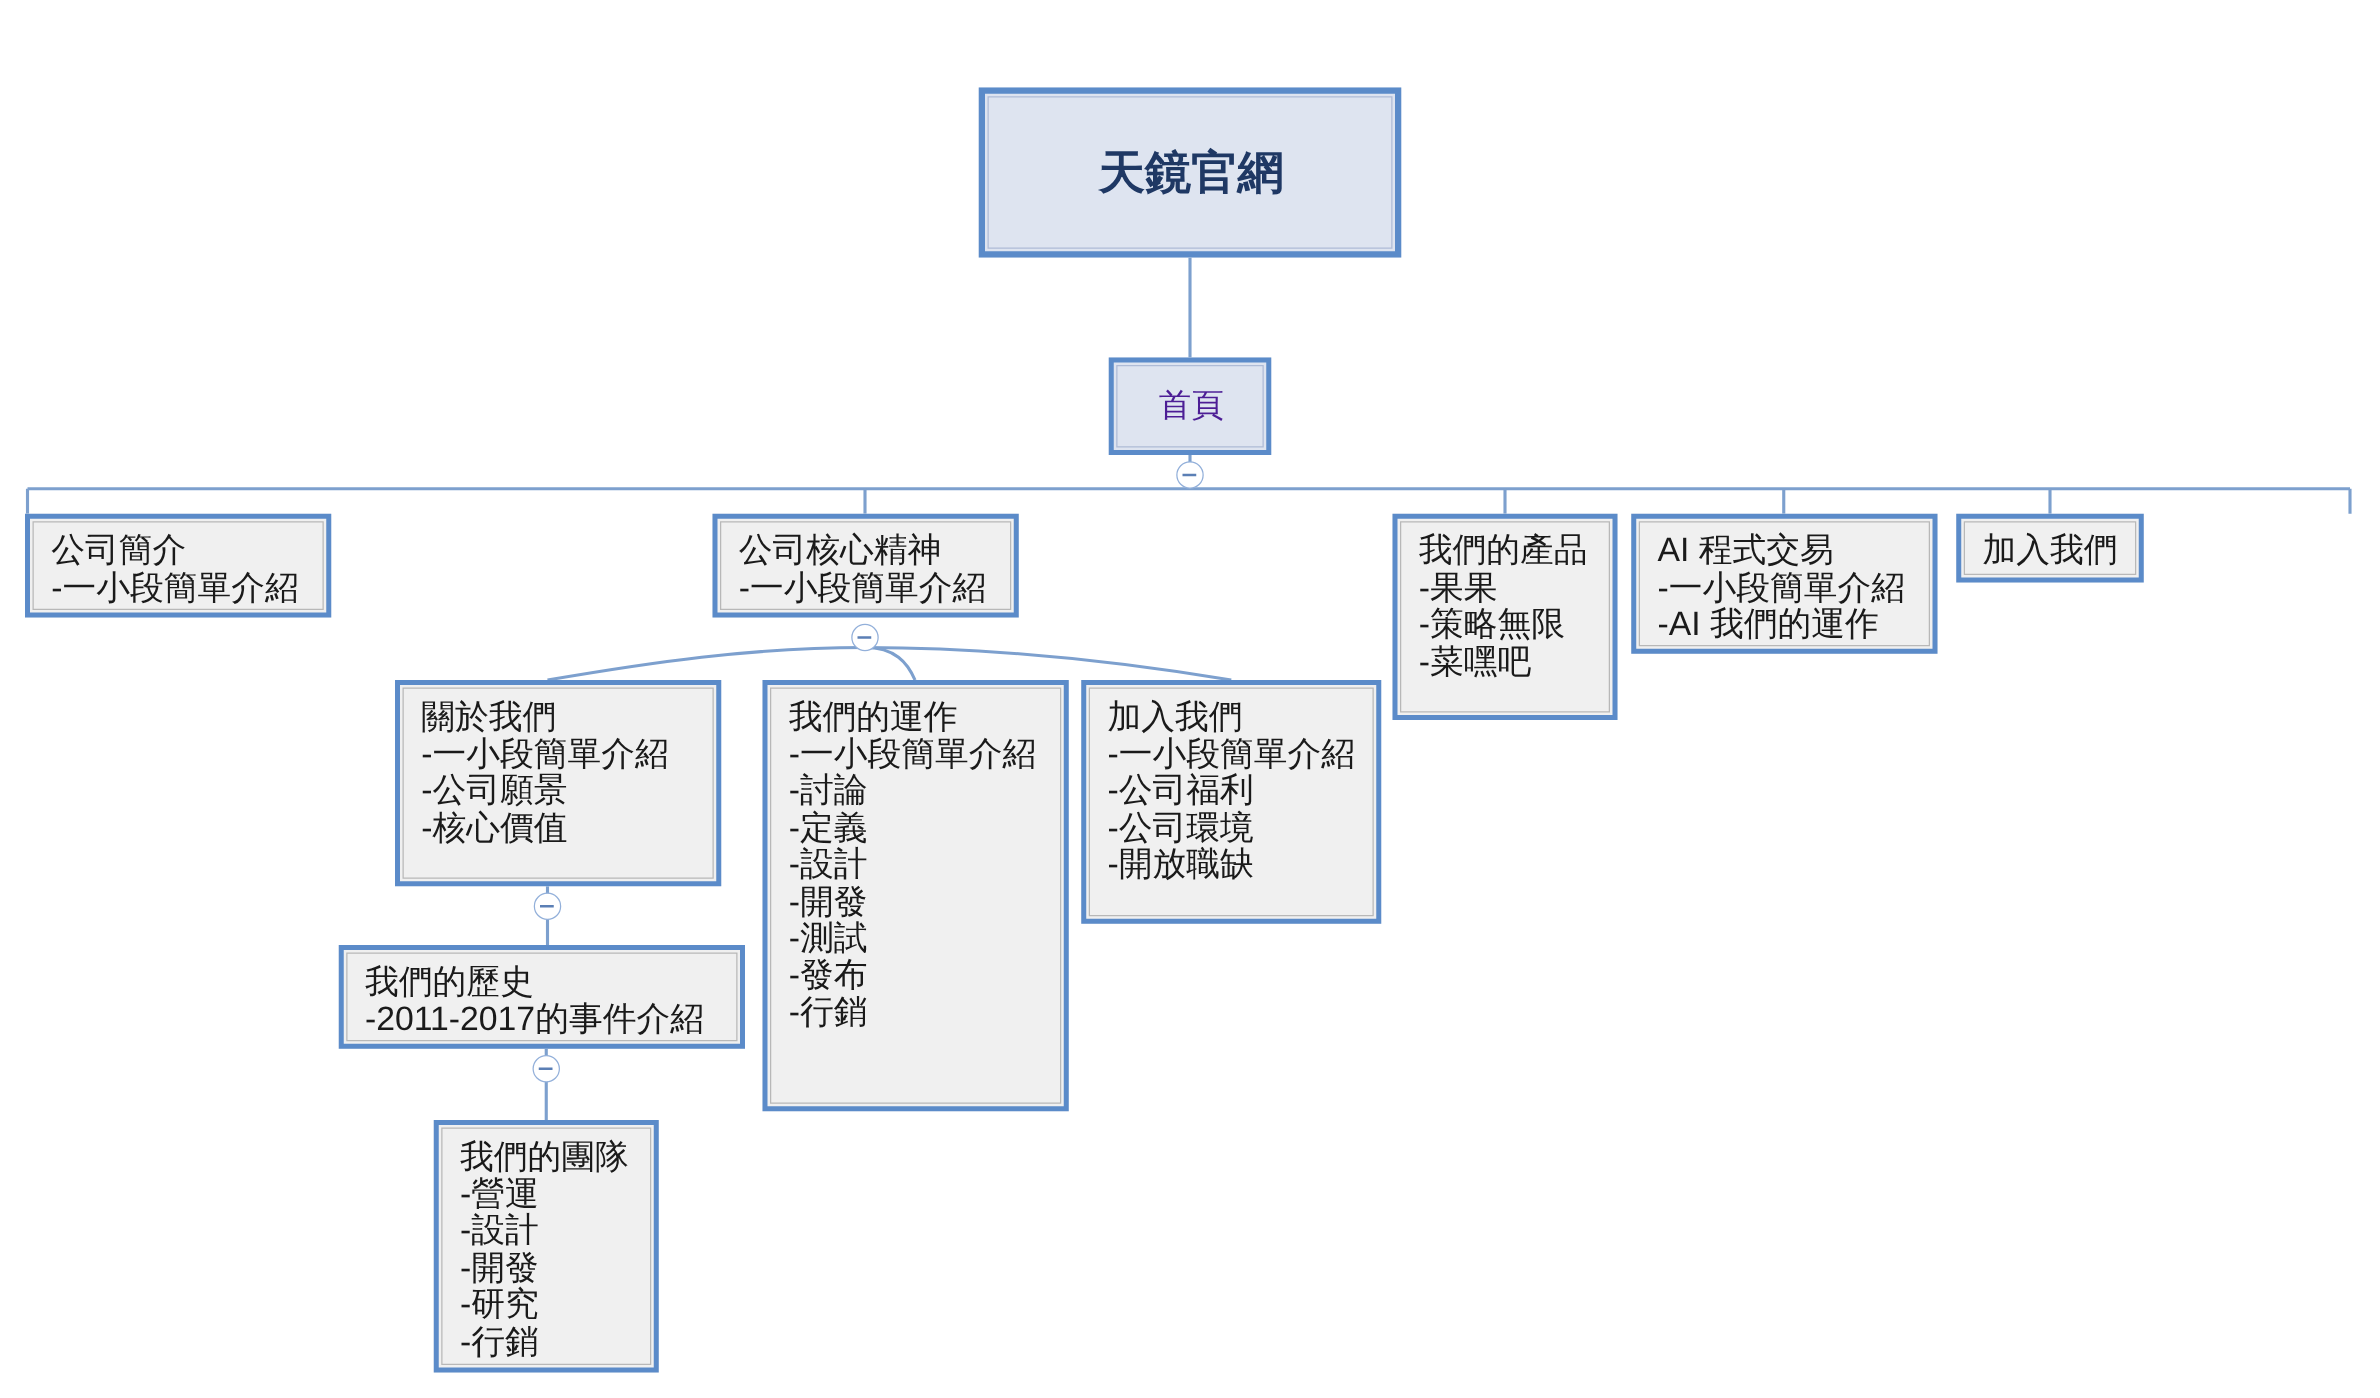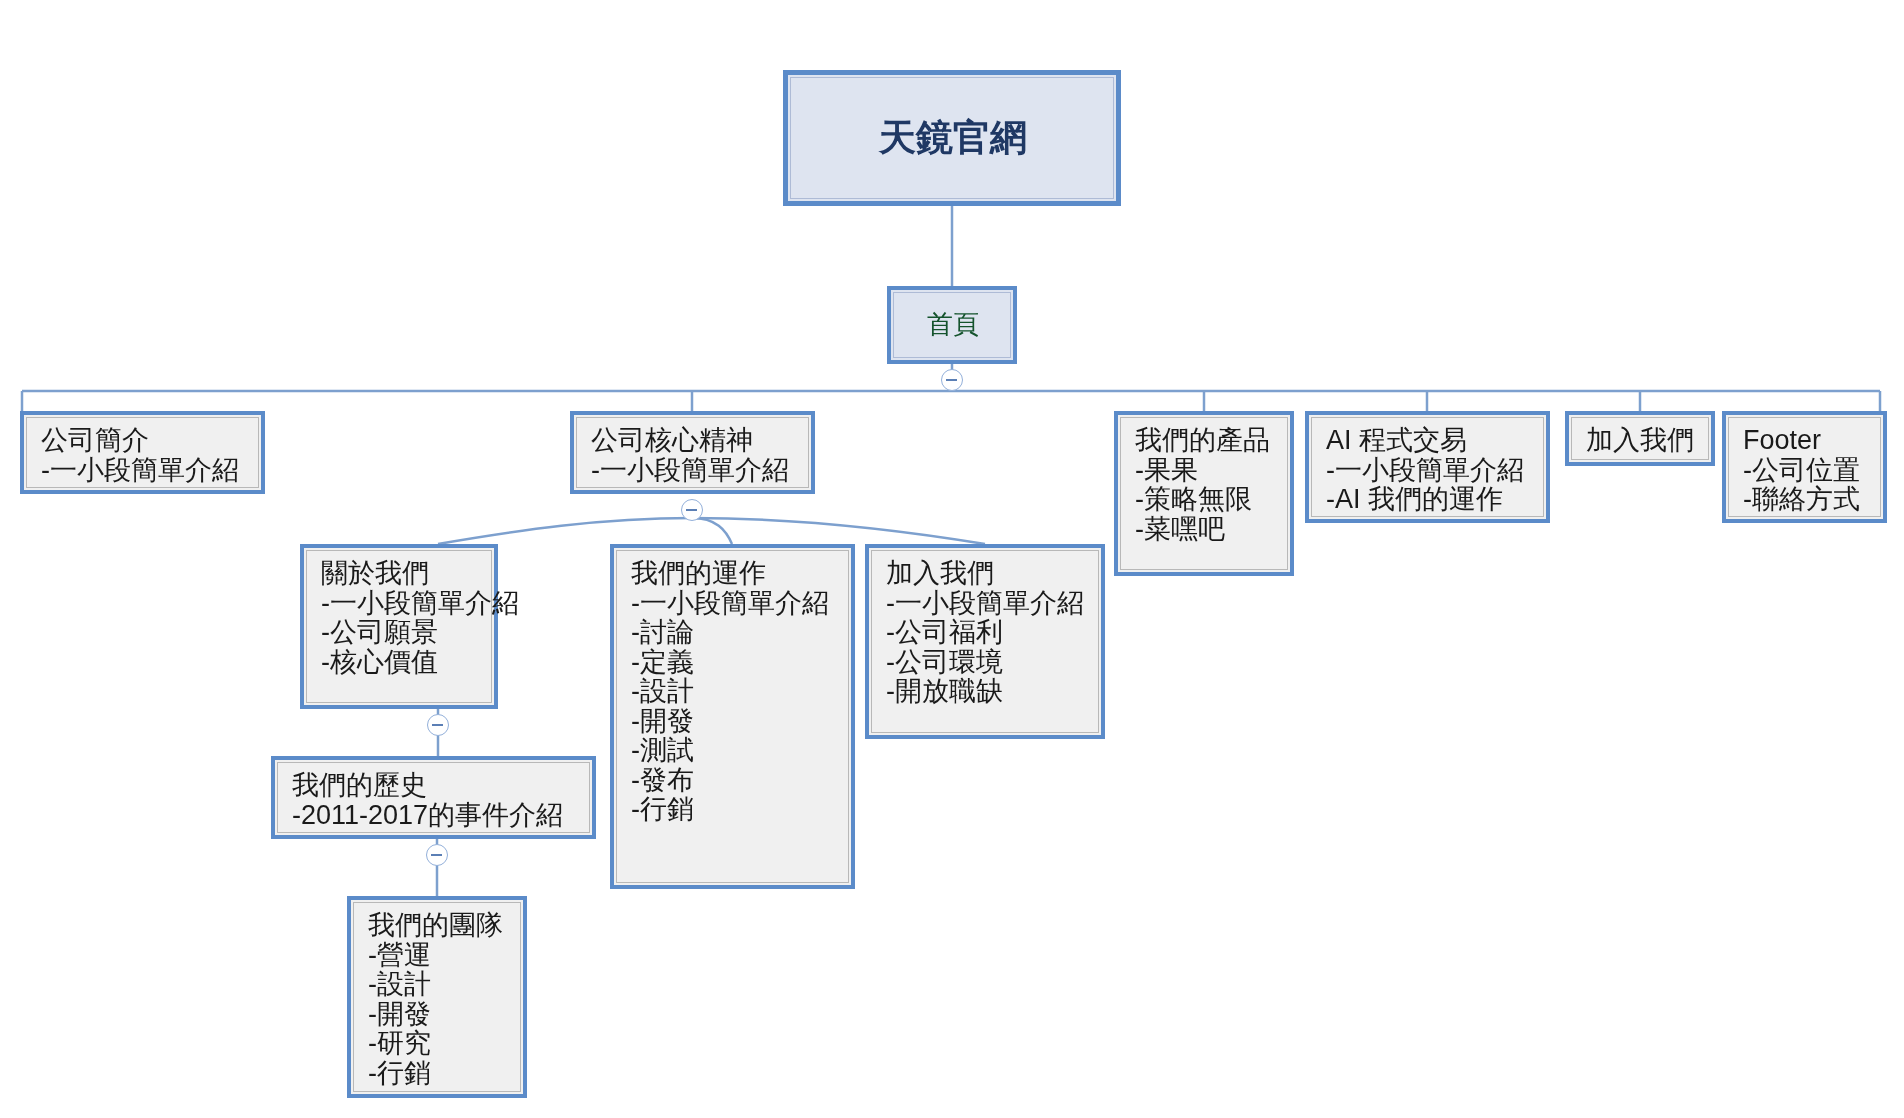--- a/index.html
+++ b/index.html
@@ -70,21 +70,21 @@
     border: 4px solid #5b8bc9;
   }
   .node.home .inner {
     border: 1px solid #aebbd6;
     display: flex;
     align-items: center;
     justify-content: center;
   }
   .node.home .line {
     font-size: 26px;
-    color: #14532d;
+    color: #4c1d95;
   }
   .collapse {
     position: absolute;
     width: 22px;
     height: 22px;
     border-radius: 50%;
     background: #ffffff;
     border: 1.5px solid #93b0da;
     box-sizing: border-box;
   }
@@ -171,29 +171,22 @@
       <div class="line">-AI 我們的運作</div>
     </div>
   </div>
 
   <div class="node" style="left:1565px;top:365px;width:150px;height:55px;">
     <div class="inner">
       <div class="line">加入我們</div>
     </div>
   </div>
 
-  <div class="node" style="left:1722px;top:365px;width:165px;height:112px;">
-    <div class="inner">
-      <div class="line">Footer</div>
-      <div class="line">-公司位置</div>
-      <div class="line">-聯絡方式</div>
-    </div>
-  </div>
-
-  <div class="node" style="left:300px;top:498px;width:198px;height:165px;">
+
+  <div class="node" style="left:316px;top:498px;width:261px;height:165px;">
     <div class="inner">
       <div class="line">關於我們</div>
       <div class="line">-一小段簡單介紹</div>
       <div class="line">-公司願景</div>
       <div class="line">-核心價值</div>
     </div>
   </div>
   <div class="collapse" style="left:427px;top:668px;"></div>
 
   <div class="node" style="left:610px;top:498px;width:245px;height:345px;">

